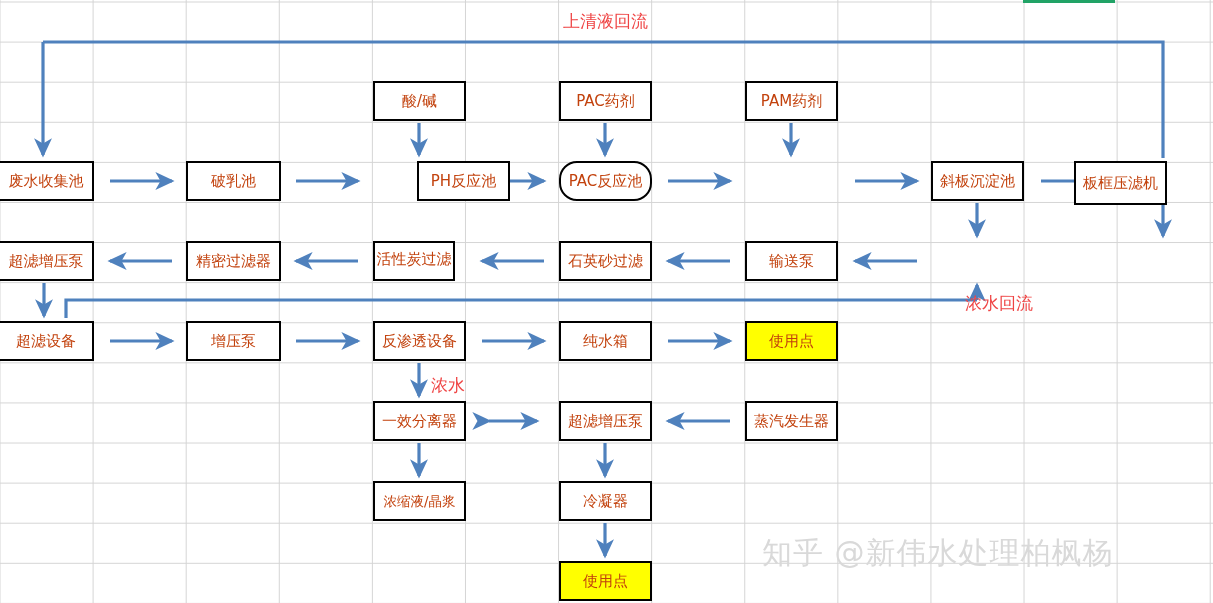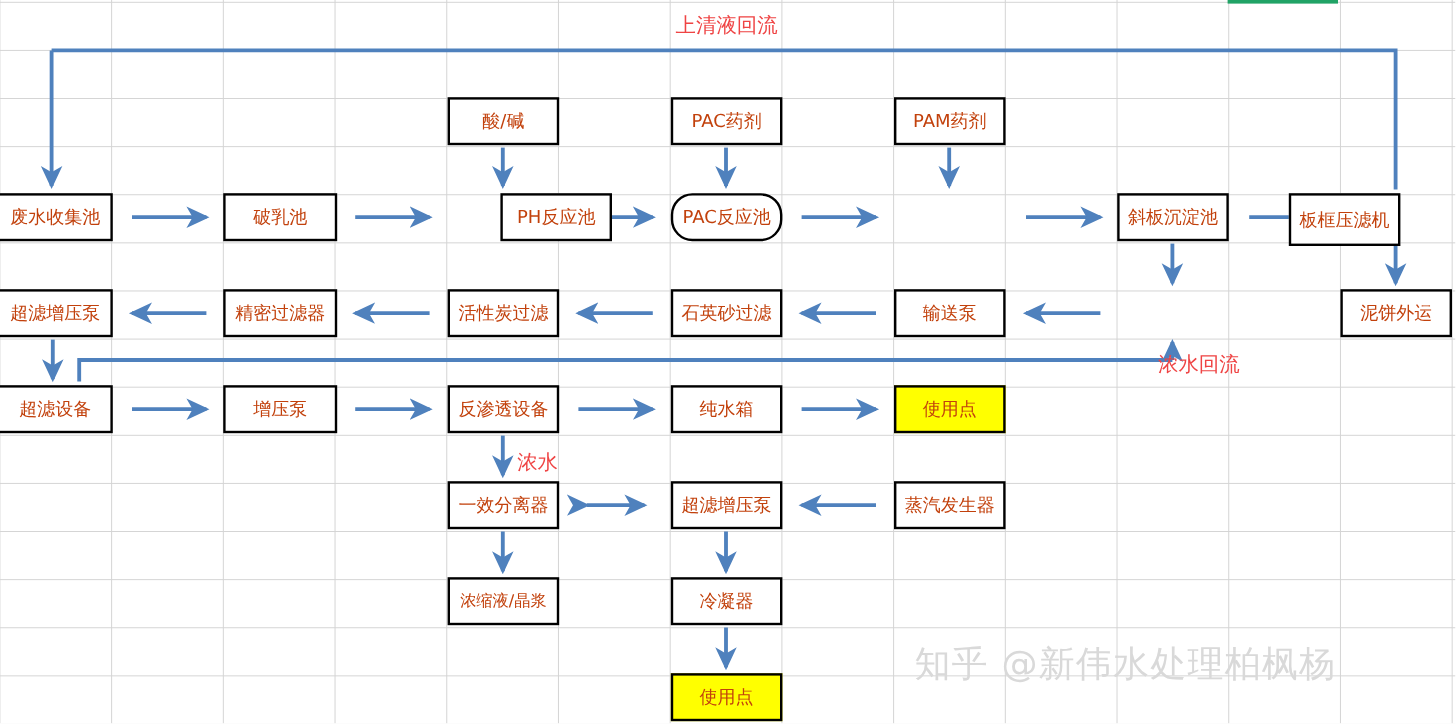--- a/index.html
+++ b/index.html
@@ -169,24 +169,23 @@
 
   <div class="node" style="left:-2px; top:161px; width:96px; height:40px;">废水收集池</div>
   <div class="node" style="left:186px; top:161px; width:95px; height:40px;">破乳池</div>
   <div class="node" style="left:373px; top:161px; width:93px; height:40px;margin-left:44px;">PH反应池</div>
   <div class="node" style="left:559px; top:161px; width:93px; height:40px;border-radius:18px;">PAC反应池</div>
   <div class="node" style="left:931px; top:161px; width:93px; height:40px;">斜板沉淀池</div>
   <div class="node" style="left:1074px; top:161px; width:93px; height:44px;">板框压滤机</div>
 
   <div class="node" style="left:-2px; top:241px; width:96px; height:40px;">超滤增压泵</div>
   <div class="node" style="left:186px; top:241px; width:95px; height:40px;">精密过滤器</div>
-  <div class="node" style="left:373px; top:241px; width:93px; height:40px;">活性炭过滤</div>
+  <div class="node" style="left:373px; top:241px; width:82px; height:40px;font-family:Liberation Mono, monospace;">活性炭过滤</div>
   <div class="node" style="left:559px; top:241px; width:93px; height:40px;">石英砂过滤</div>
   <div class="node" style="left:745px; top:241px; width:93px; height:40px;">输送泵</div>
-  <div class="node" style="left:1117px; top:241px; width:93px; height:40px;">泥饼外运</div>
 
   <div class="node" style="left:-2px; top:321px; width:96px; height:40px;">超滤设备</div>
   <div class="node" style="left:186px; top:321px; width:95px; height:40px;">增压泵</div>
   <div class="node" style="left:373px; top:321px; width:93px; height:40px;">反渗透设备</div>
   <div class="node" style="left:559px; top:321px; width:93px; height:40px;">纯水箱</div>
   <div class="node highlight" style="left:745px; top:321px; width:93px; height:40px;">使用点</div>
 
   <div class="node thin" style="left:373px; top:401px; width:93px; height:40px;">一效分离器</div>
   <div class="node thin" style="left:559px; top:401px; width:93px; height:40px;">超滤增压泵</div>
   <div class="node thin" style="left:745px; top:401px; width:93px; height:40px;">蒸汽发生器</div>

